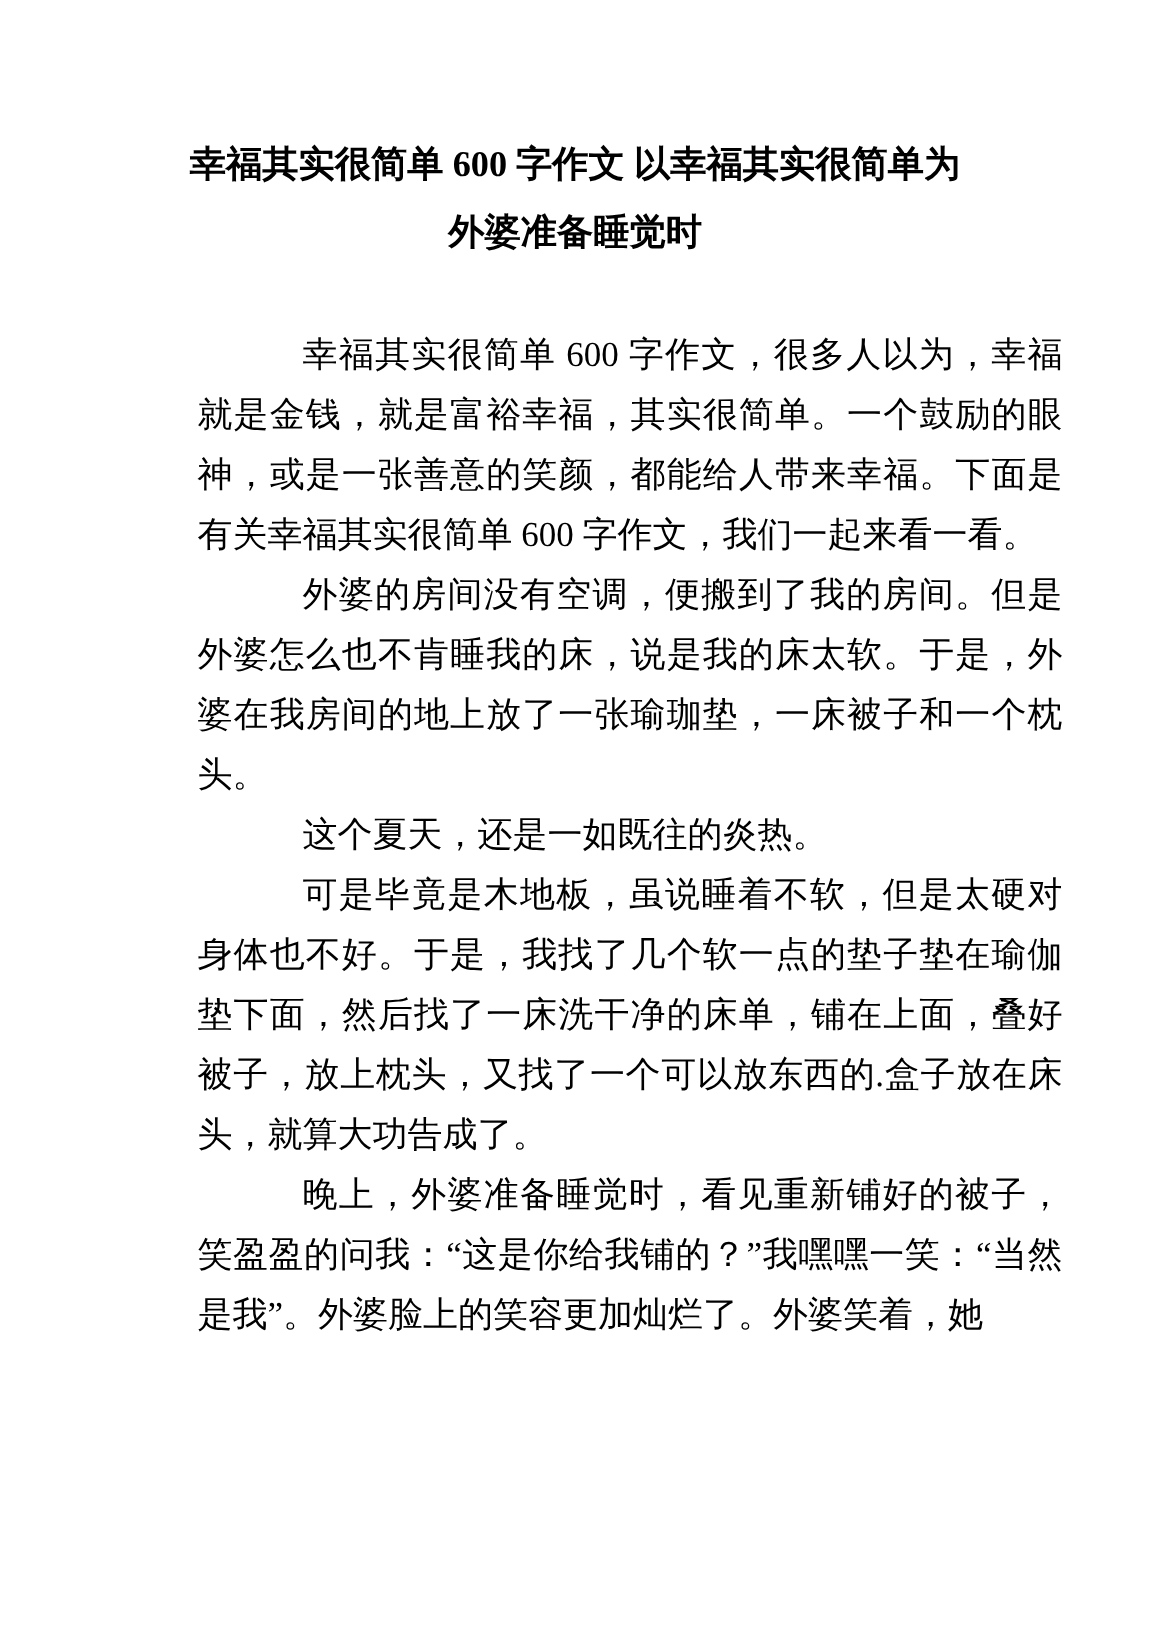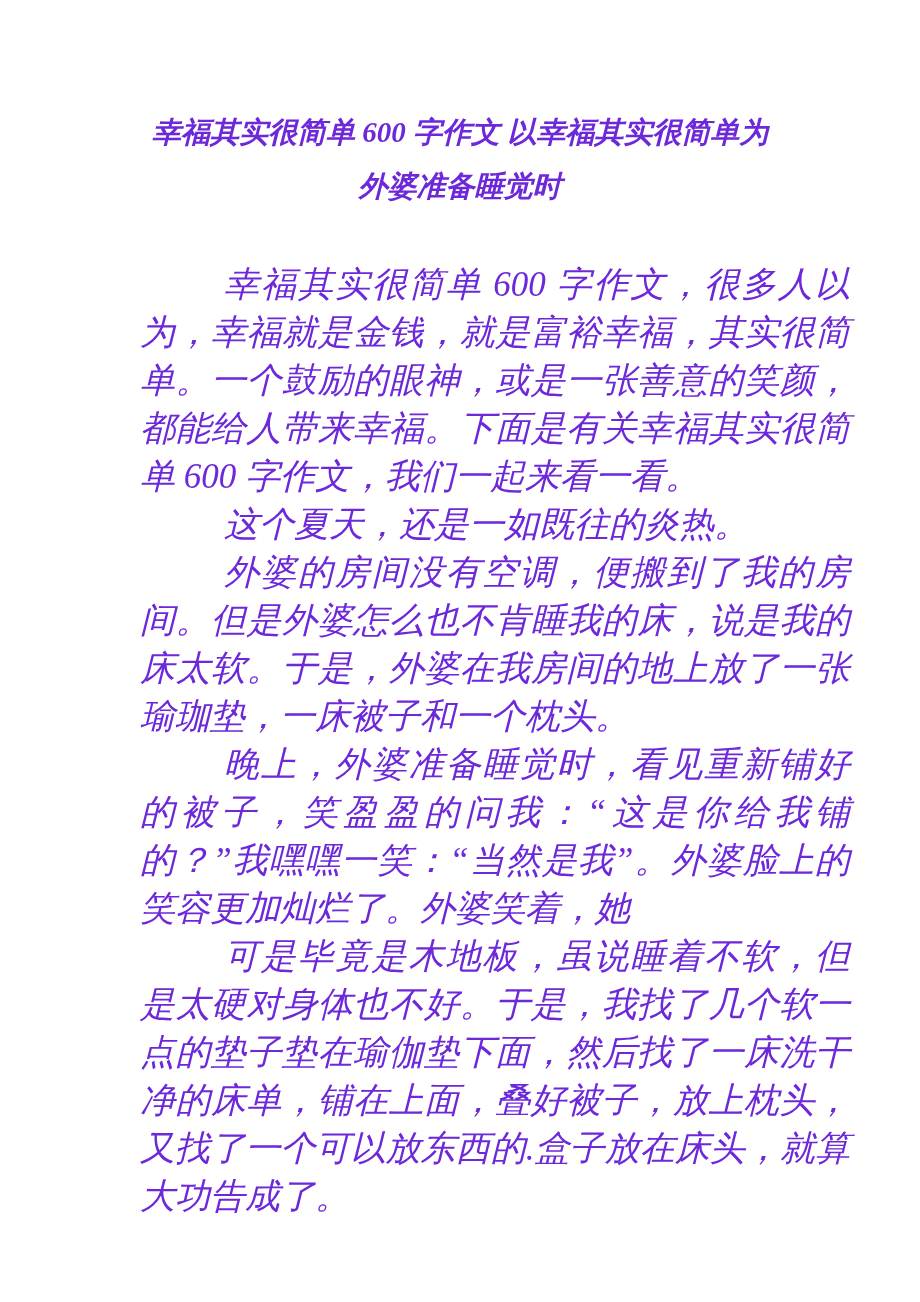--- a/index.html
+++ b/index.html
@@ -5,63 +5,63 @@
   html, body {
     margin: 0;
     padding: 0;
     background: #ffffff;
   }
   .page {
     position: relative;
     width: 920px;
     height: 1302px;
     background: #ffffff;
-    color: #6d28d9;
+    color: #000000;
     font-family: "Liberation Serif", "DejaVu Serif", serif;
     overflow: hidden;
     box-sizing: border-box;
-    font-style: italic;
   }
   .doc-title {
     margin: 0;
     padding: 105px 138px 0 138px;
     font-size: 29px;
     font-weight: bold;
     line-height: 54px;
     text-align: center;
   }
   .title-line {
     display: block;
     white-space: nowrap;
   }
   .essay-body {
     margin-top: 48px;
     padding: 0 70px 0 140px;
-    font-size: 35px;
+    font-size: 28px;
     line-height: 48px;
     text-align: justify;
     text-justify: inter-character;
+    margin-left: 18px;
   }
   .essay-para {
     margin: 0;
     text-indent: 84px;
     word-break: break-all;
   }
 </style>
 </head>
 <body>
 
 <div class="page">
 
   <h1 class="doc-title">
     <span class="title-line">幸福其实很简单 600 字作文 以幸福其实很简单为</span>
     <span class="title-line">外婆准备睡觉时</span>
   </h1>
 
   <div class="essay-body">
     <p class="essay-para">幸福其实很简单 600 字作文，很多人以为，幸福就是金钱，就是富裕幸福，其实很简单。一个鼓励的眼神，或是一张善意的笑颜，都能给人带来幸福。下面是有关幸福其实很简单 600 字作文，我们一起来看一看。</p>
+    <p class="essay-para">外婆的房间没有空调，便搬到了我的房间。但是外婆怎么也不肯睡我的床，说是我的床太软。于是，外婆在我房间的地上放了一张瑜珈垫，一床被子和一个枕头。</p>
     <p class="essay-para">这个夏天，还是一如既往的炎热。</p>
-    <p class="essay-para">外婆的房间没有空调，便搬到了我的房间。但是外婆怎么也不肯睡我的床，说是我的床太软。于是，外婆在我房间的地上放了一张瑜珈垫，一床被子和一个枕头。</p>
+    <p class="essay-para">可是毕竟是木地板，虽说睡着不软，但是太硬对身体也不好。于是，我找了几个软一点的垫子垫在瑜伽垫下面，然后找了一床洗干净的床单，铺在上面，叠好被子，放上枕头，又找了一个可以放东西的.盒子放在床头，就算大功告成了。</p>
     <p class="essay-para">晚上，外婆准备睡觉时，看见重新铺好的被子，笑盈盈的问我：“这是你给我铺的？”我嘿嘿一笑：“当然是我”。外婆脸上的笑容更加灿烂了。外婆笑着，她</p>
-    <p class="essay-para">可是毕竟是木地板，虽说睡着不软，但是太硬对身体也不好。于是，我找了几个软一点的垫子垫在瑜伽垫下面，然后找了一床洗干净的床单，铺在上面，叠好被子，放上枕头，又找了一个可以放东西的.盒子放在床头，就算大功告成了。</p>
   </div>
 
 </div>
 
 </body></html>

